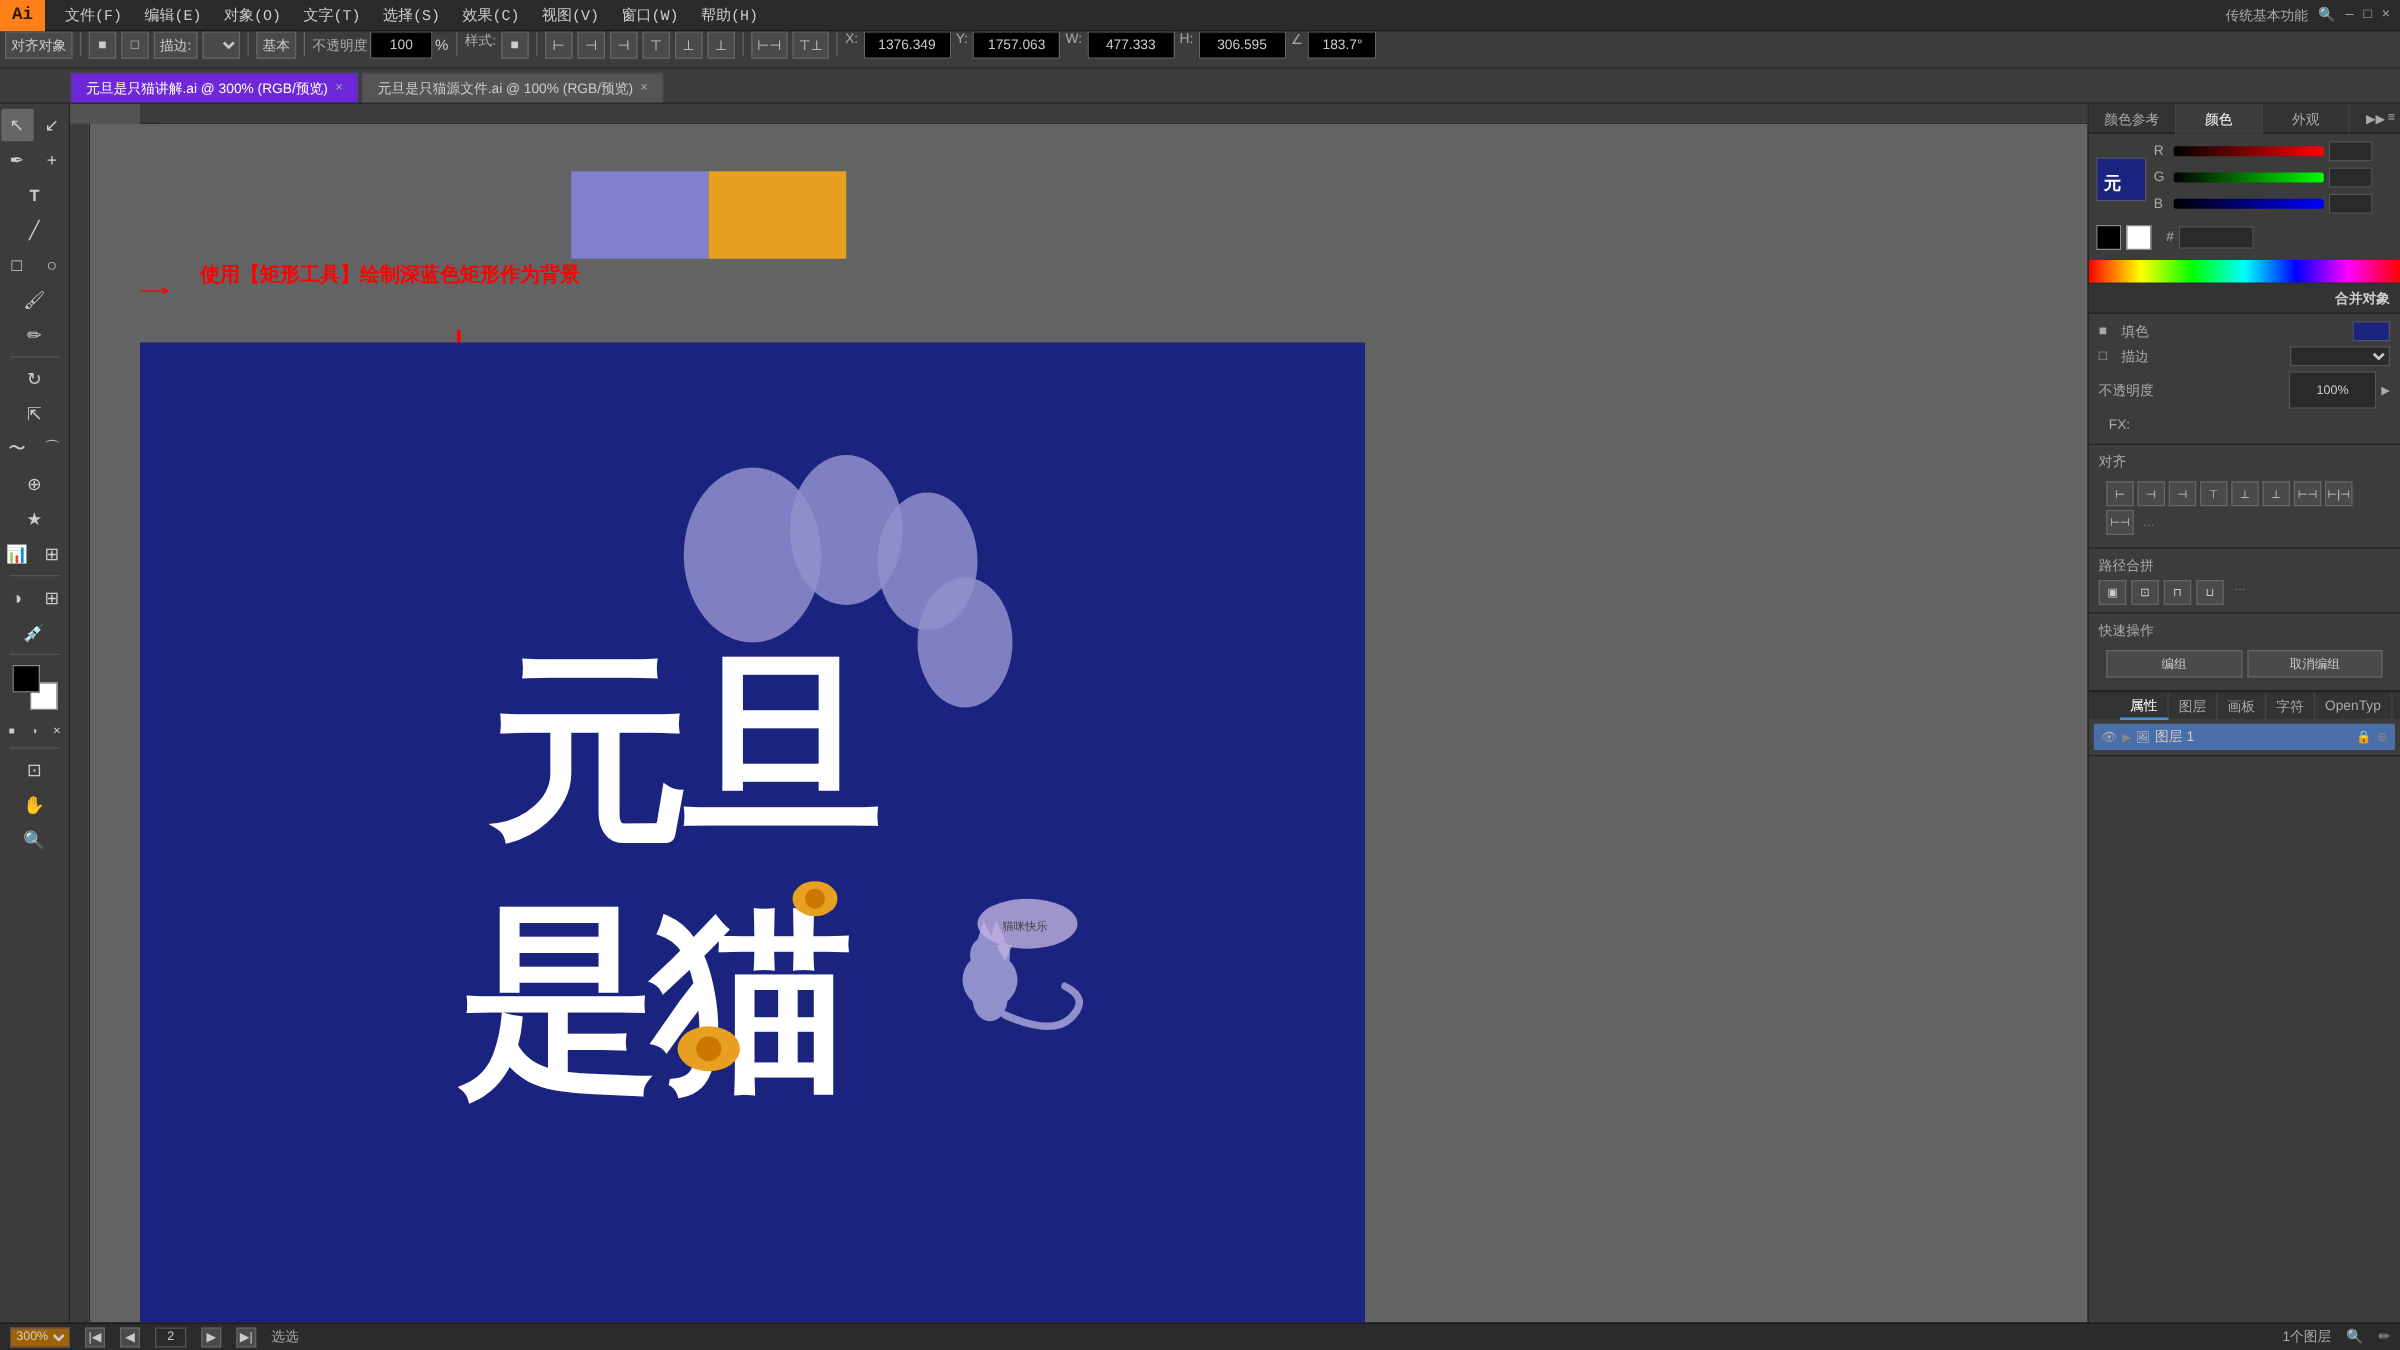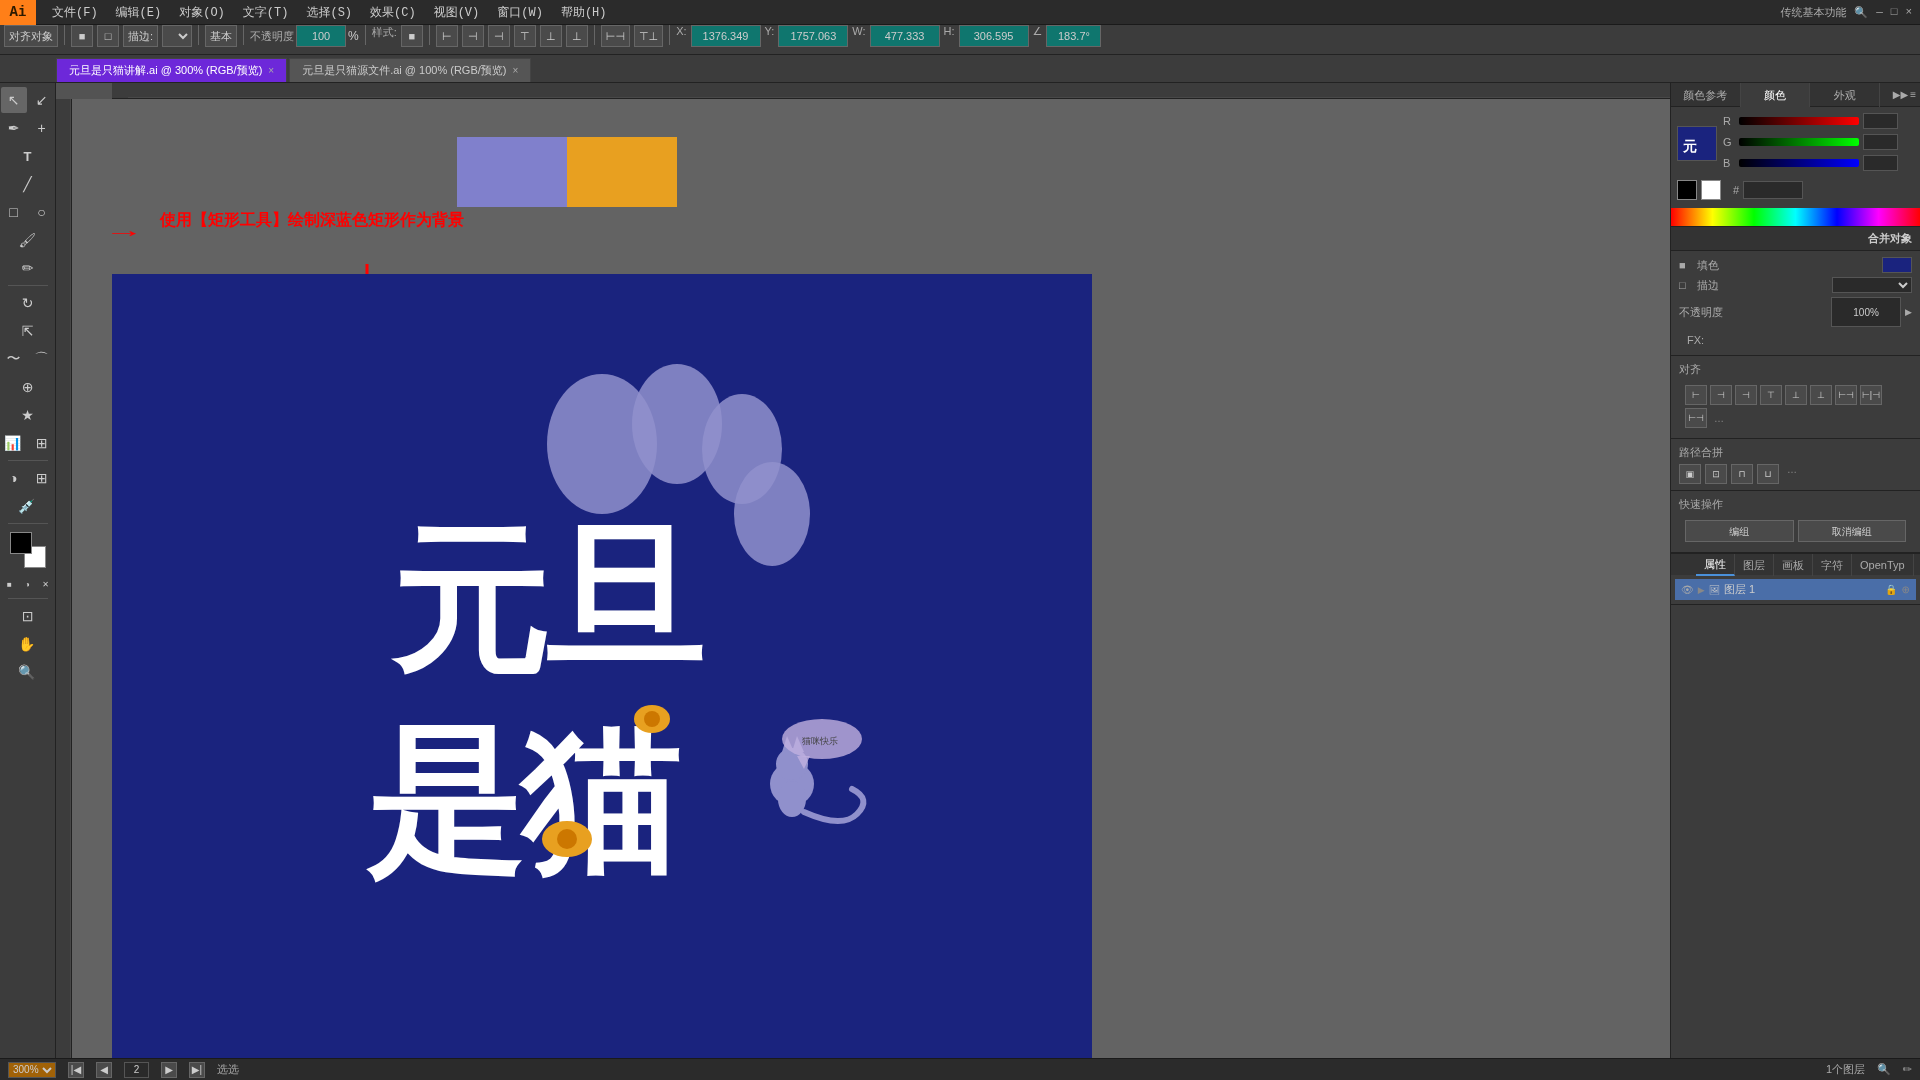--- a/index.html
+++ b/index.html
@@ -28,21 +28,21 @@
       height: 22px; min-width: 22px; background: #4a4a4a; border: 1px solid #666;
       color: #ccc; font-size: 11px; cursor: pointer; display: flex; align-items: center; justify-content: center;
       padding: 0 4px;
     }
     .toolbar-separator { width: 1px; height: 20px; background: #666; margin: 0 2px; }
     .toolbar-select {
       height: 22px; background: #4a4a4a; border: 1px solid #666; color: #ccc; font-size: 11px;
       padding: 0 4px; cursor: pointer;
     }
     .toolbar-input {
-      height: 22px; width: 50px; background: #0f766e; border: 1px solid #666; color: #ccc;
+      height: 22px; width: 50px; background: #000000; border: 1px solid #666; color: #ccc;
       font-size: 11px; padding: 0 4px; text-align: center;
     }
     .opacity-box { display: flex; align-items: center; gap: 2px; }
     .opacity-label { font-size: 11px; color: #aaa; }
 
     
     #tabs-bar {
       width: 100%; height: 28px; background: #3c3c3c; display: flex; align-items: flex-end;
       border-bottom: 1px solid #222; padding-left: 56px;
     }

